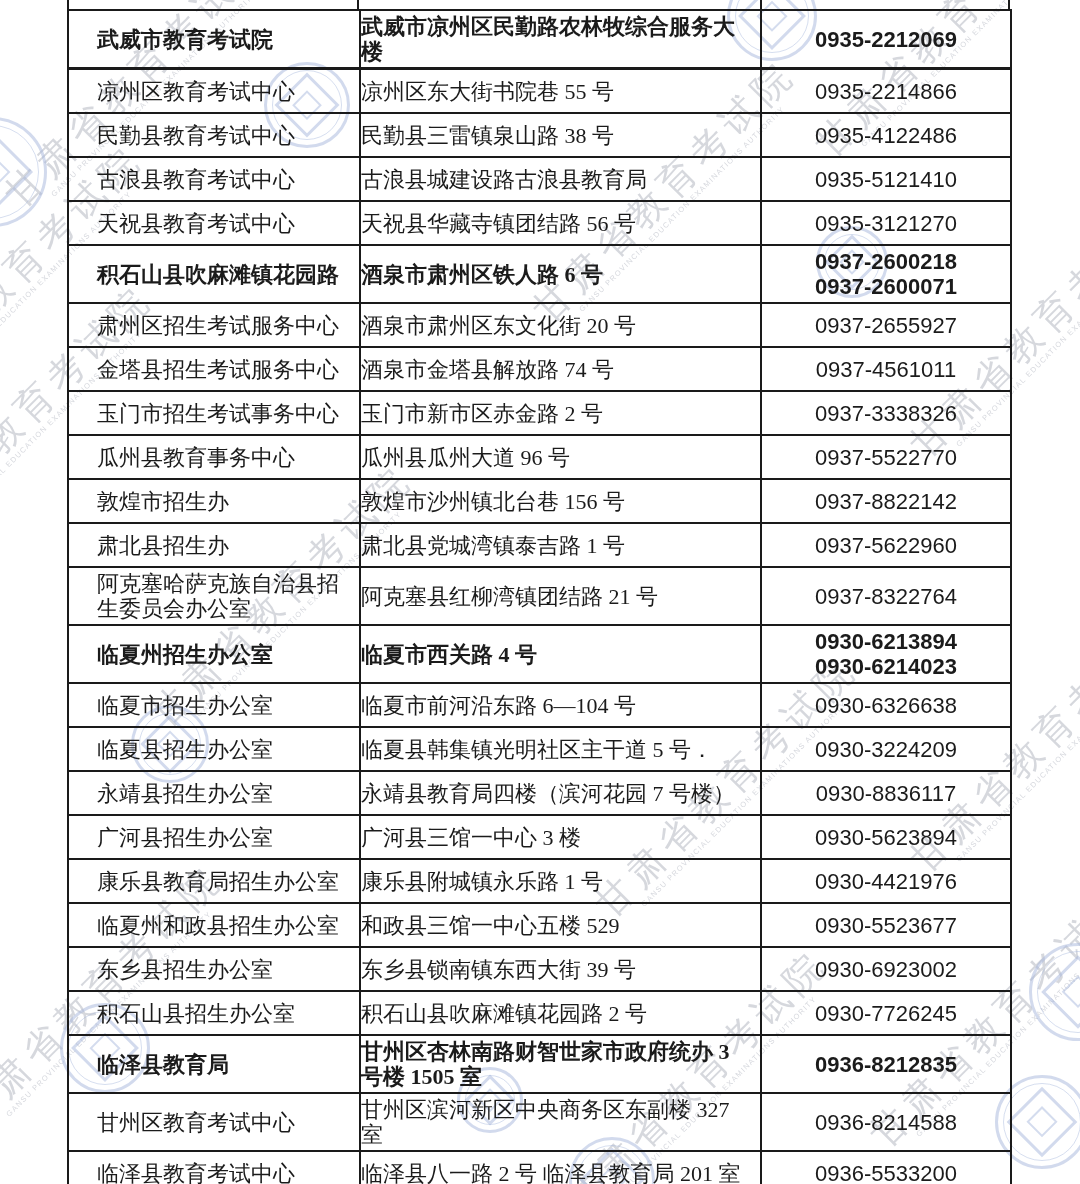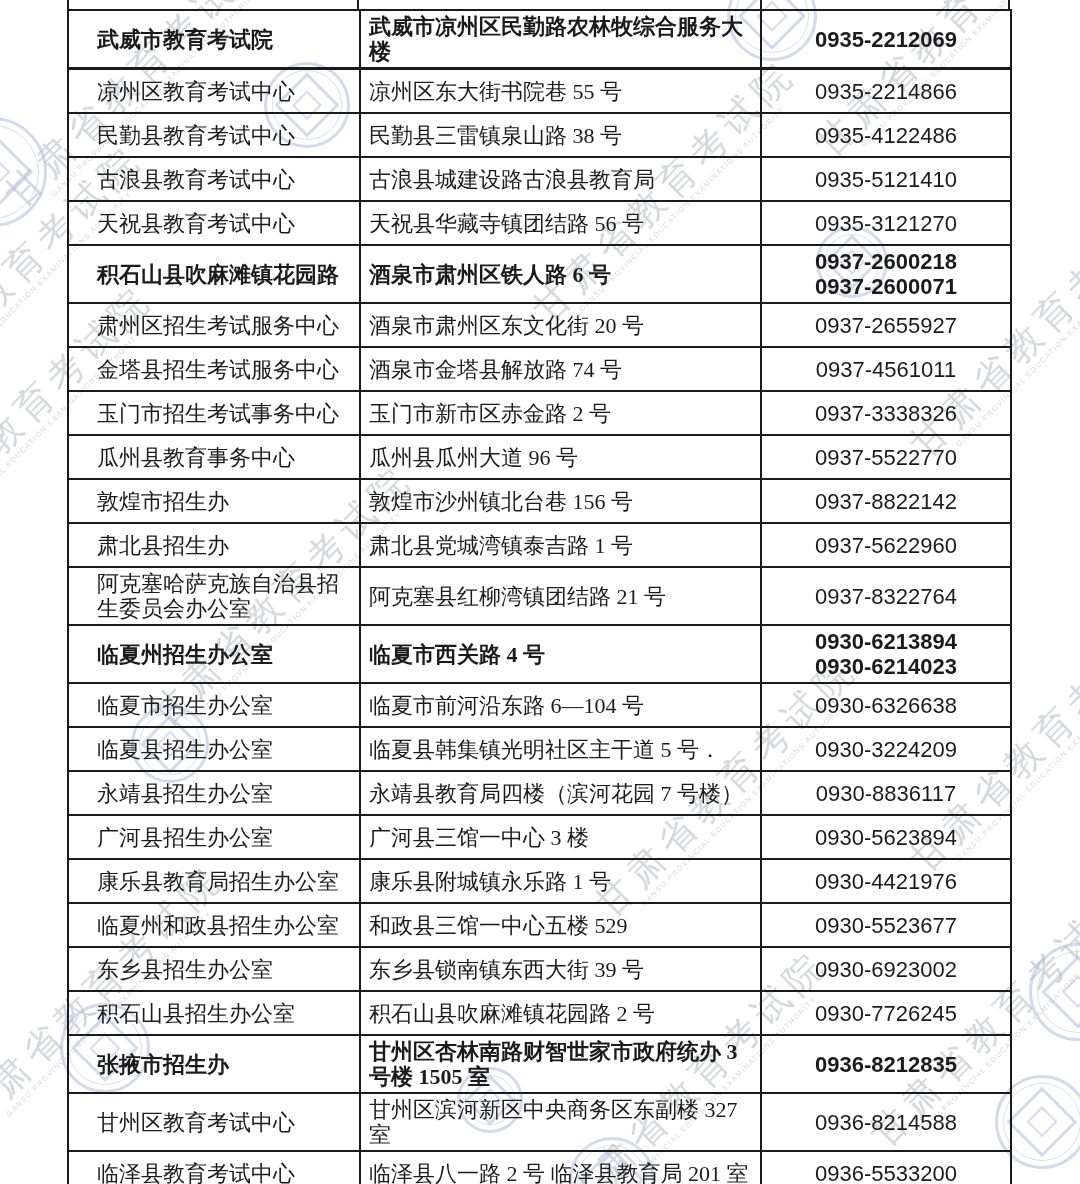--- a/index.html
+++ b/index.html
@@ -42,21 +42,21 @@
   }
   .contact-table col.c1{width:292px;}
   .contact-table col.c2{width:401px;}
   .contact-table col.c3{width:250px;}
   .contact-table td{
     border:2px solid #1a1a1a;vertical-align:middle;
     height:36px;line-height:25px;background:transparent;
   }
   .contact-table tr:first-child td{border-bottom-width:3px;}
   td.c-name{font-size:22px;padding:3px 6px 3px 28px;}
-  td.c-addr{font-size:22px;padding:3px 8px 3px 8px;}
+  td.c-addr{font-size:22px;padding:3px 8px 3px 0;}
   td.c-phone{
     font-size:22px;text-align:center;padding:3px 4px;
     font-family:"Liberation Sans","DejaVu Sans",sans-serif;
   }
   tr.bold td{font-weight:700;}
 
   
   .stub{position:absolute;top:0;width:2px;height:10px;background:#1a1a1a;z-index:1;}
 </style>
 </head>
@@ -370,21 +370,21 @@
 
     <tr>
       <td class="c-name">积石山县招生办公室</td>
       <td class="c-addr">积石山县吹麻滩镇花园路 2 号</td>
       <td class="c-phone">
             <div>0930-7726245</div>
           </td>
     </tr>
 
     <tr class="bold">
-      <td class="c-name">张掖市招生办</td>
+      <td class="c-name">临泽县教育局</td>
       <td class="c-addr">甘州区杏林南路财智世家市政府统办 3 号楼 1505 室</td>
       <td class="c-phone">
             <div>0936-8212835</div>
           </td>
     </tr>
 
     <tr>
       <td class="c-name">甘州区教育考试中心</td>
       <td class="c-addr">甘州区滨河新区中央商务区东副楼 327 室</td>
       <td class="c-phone">

